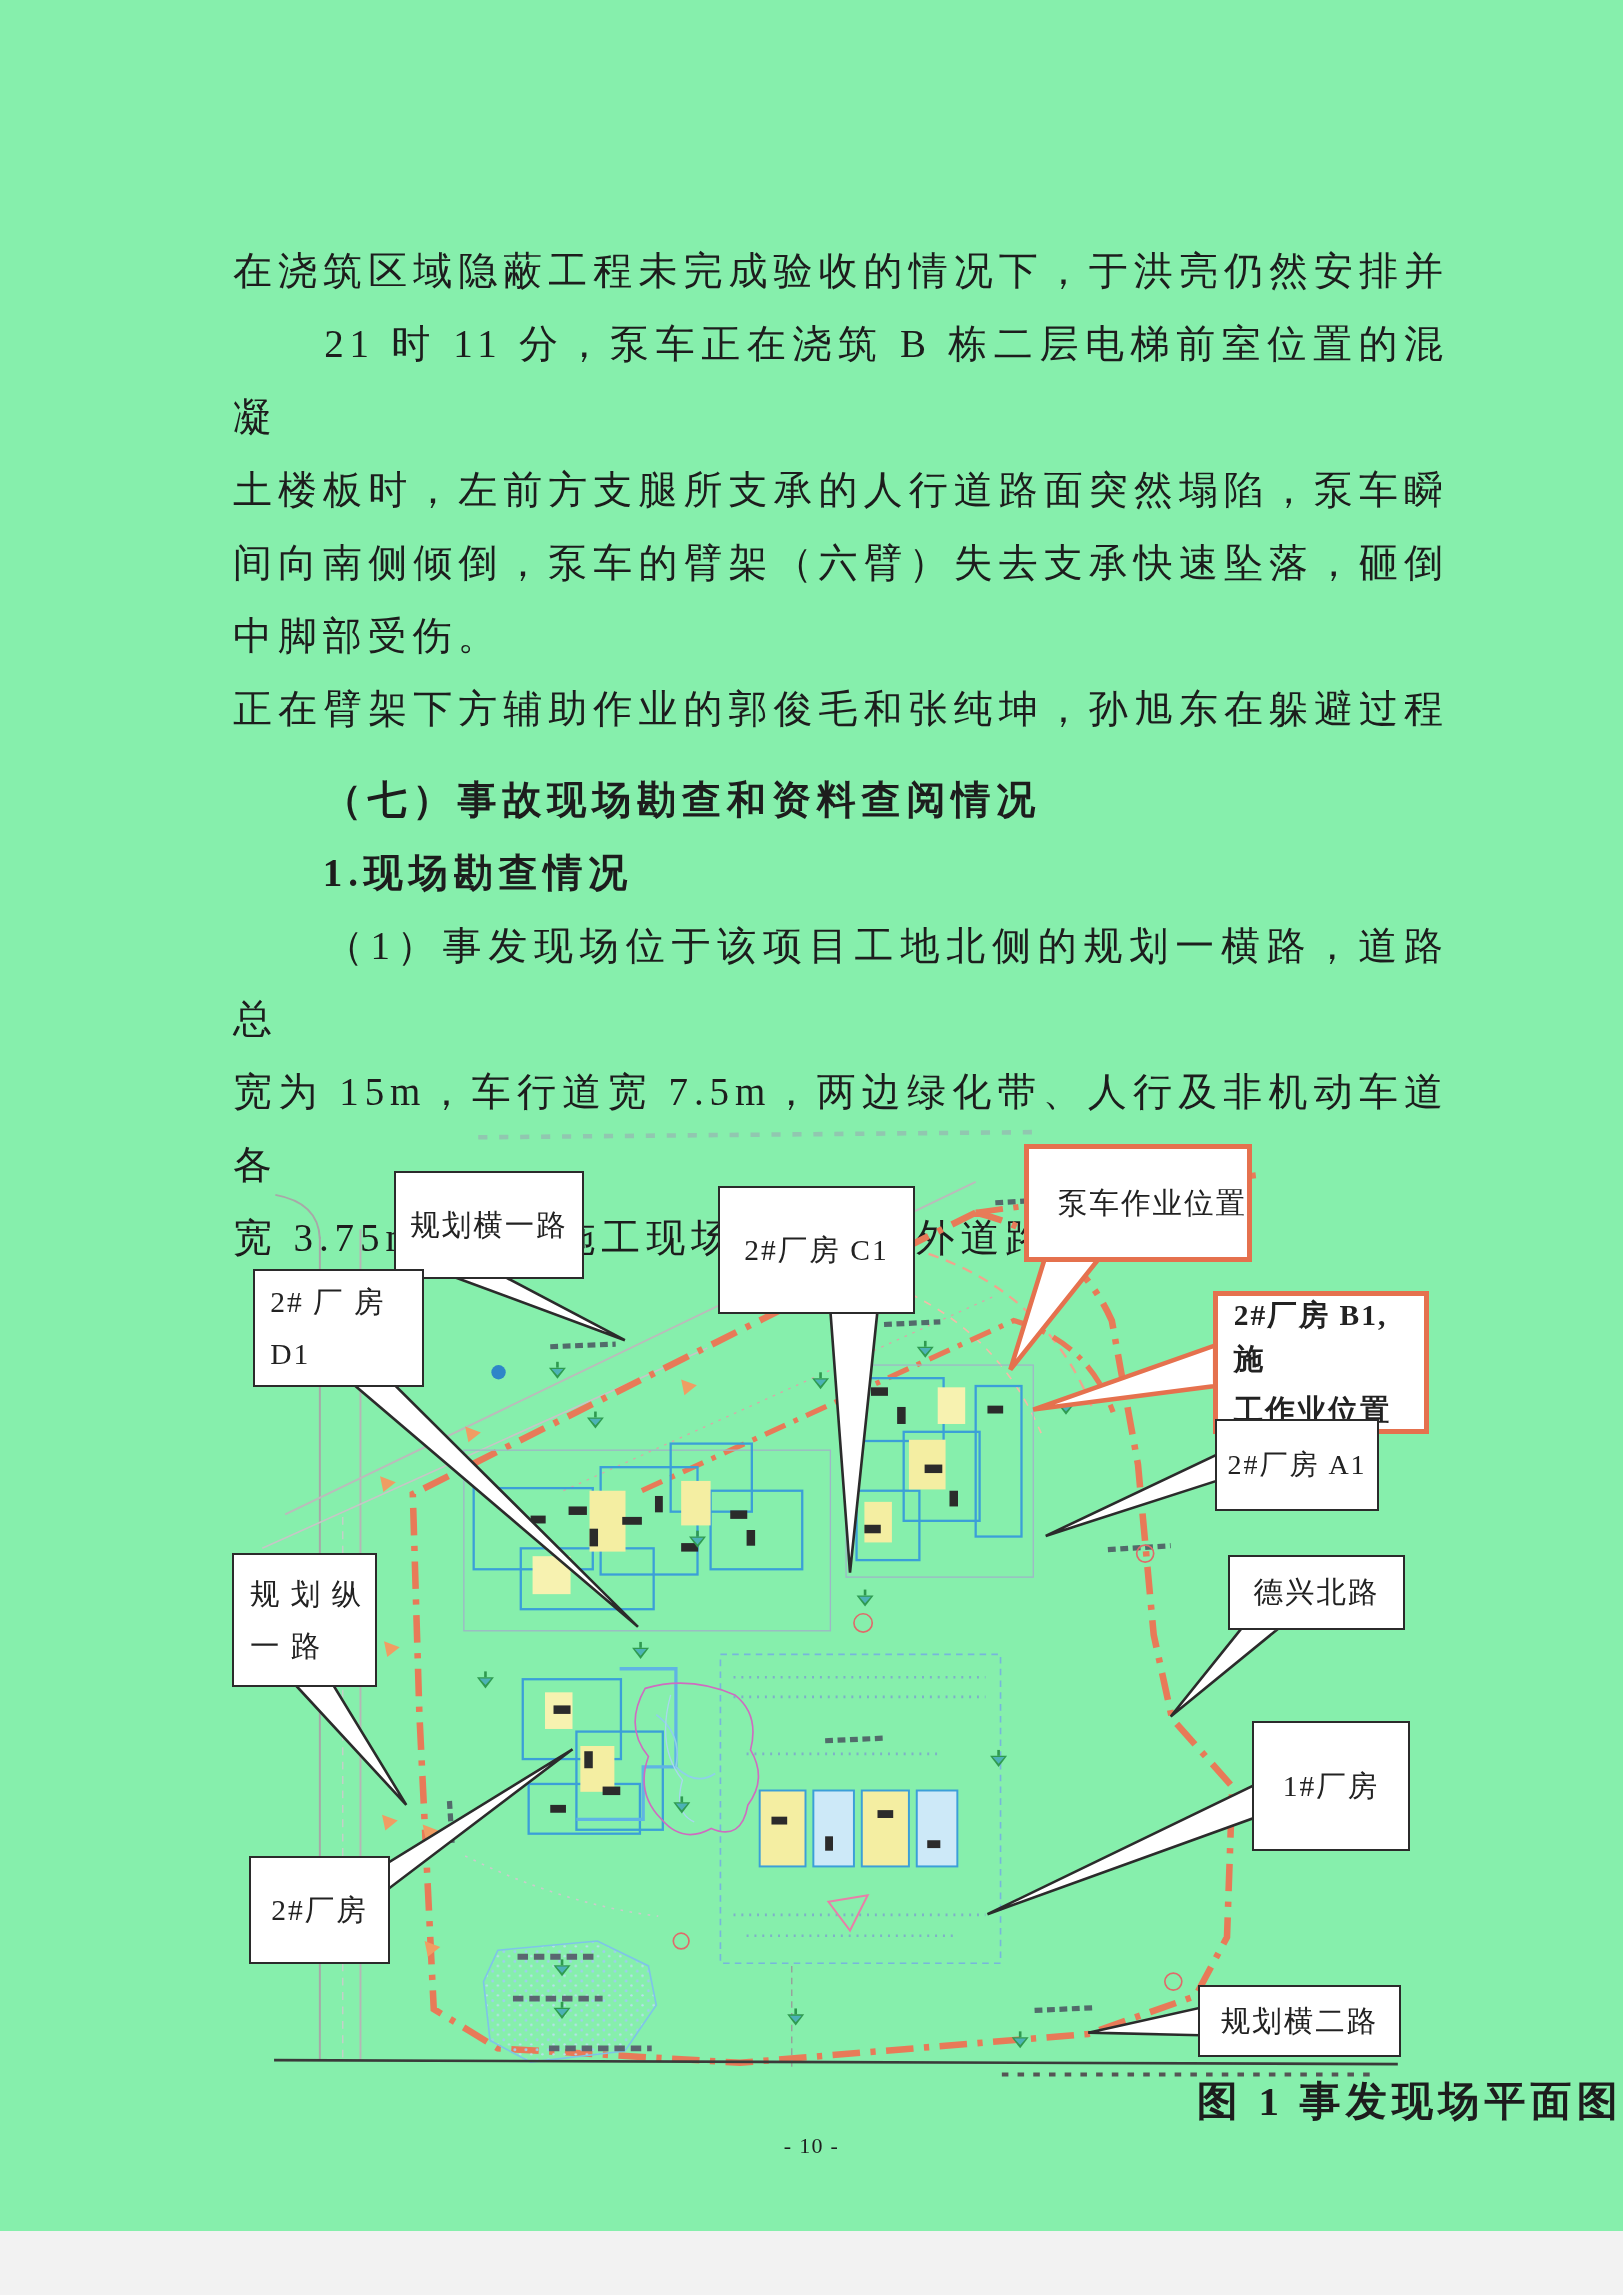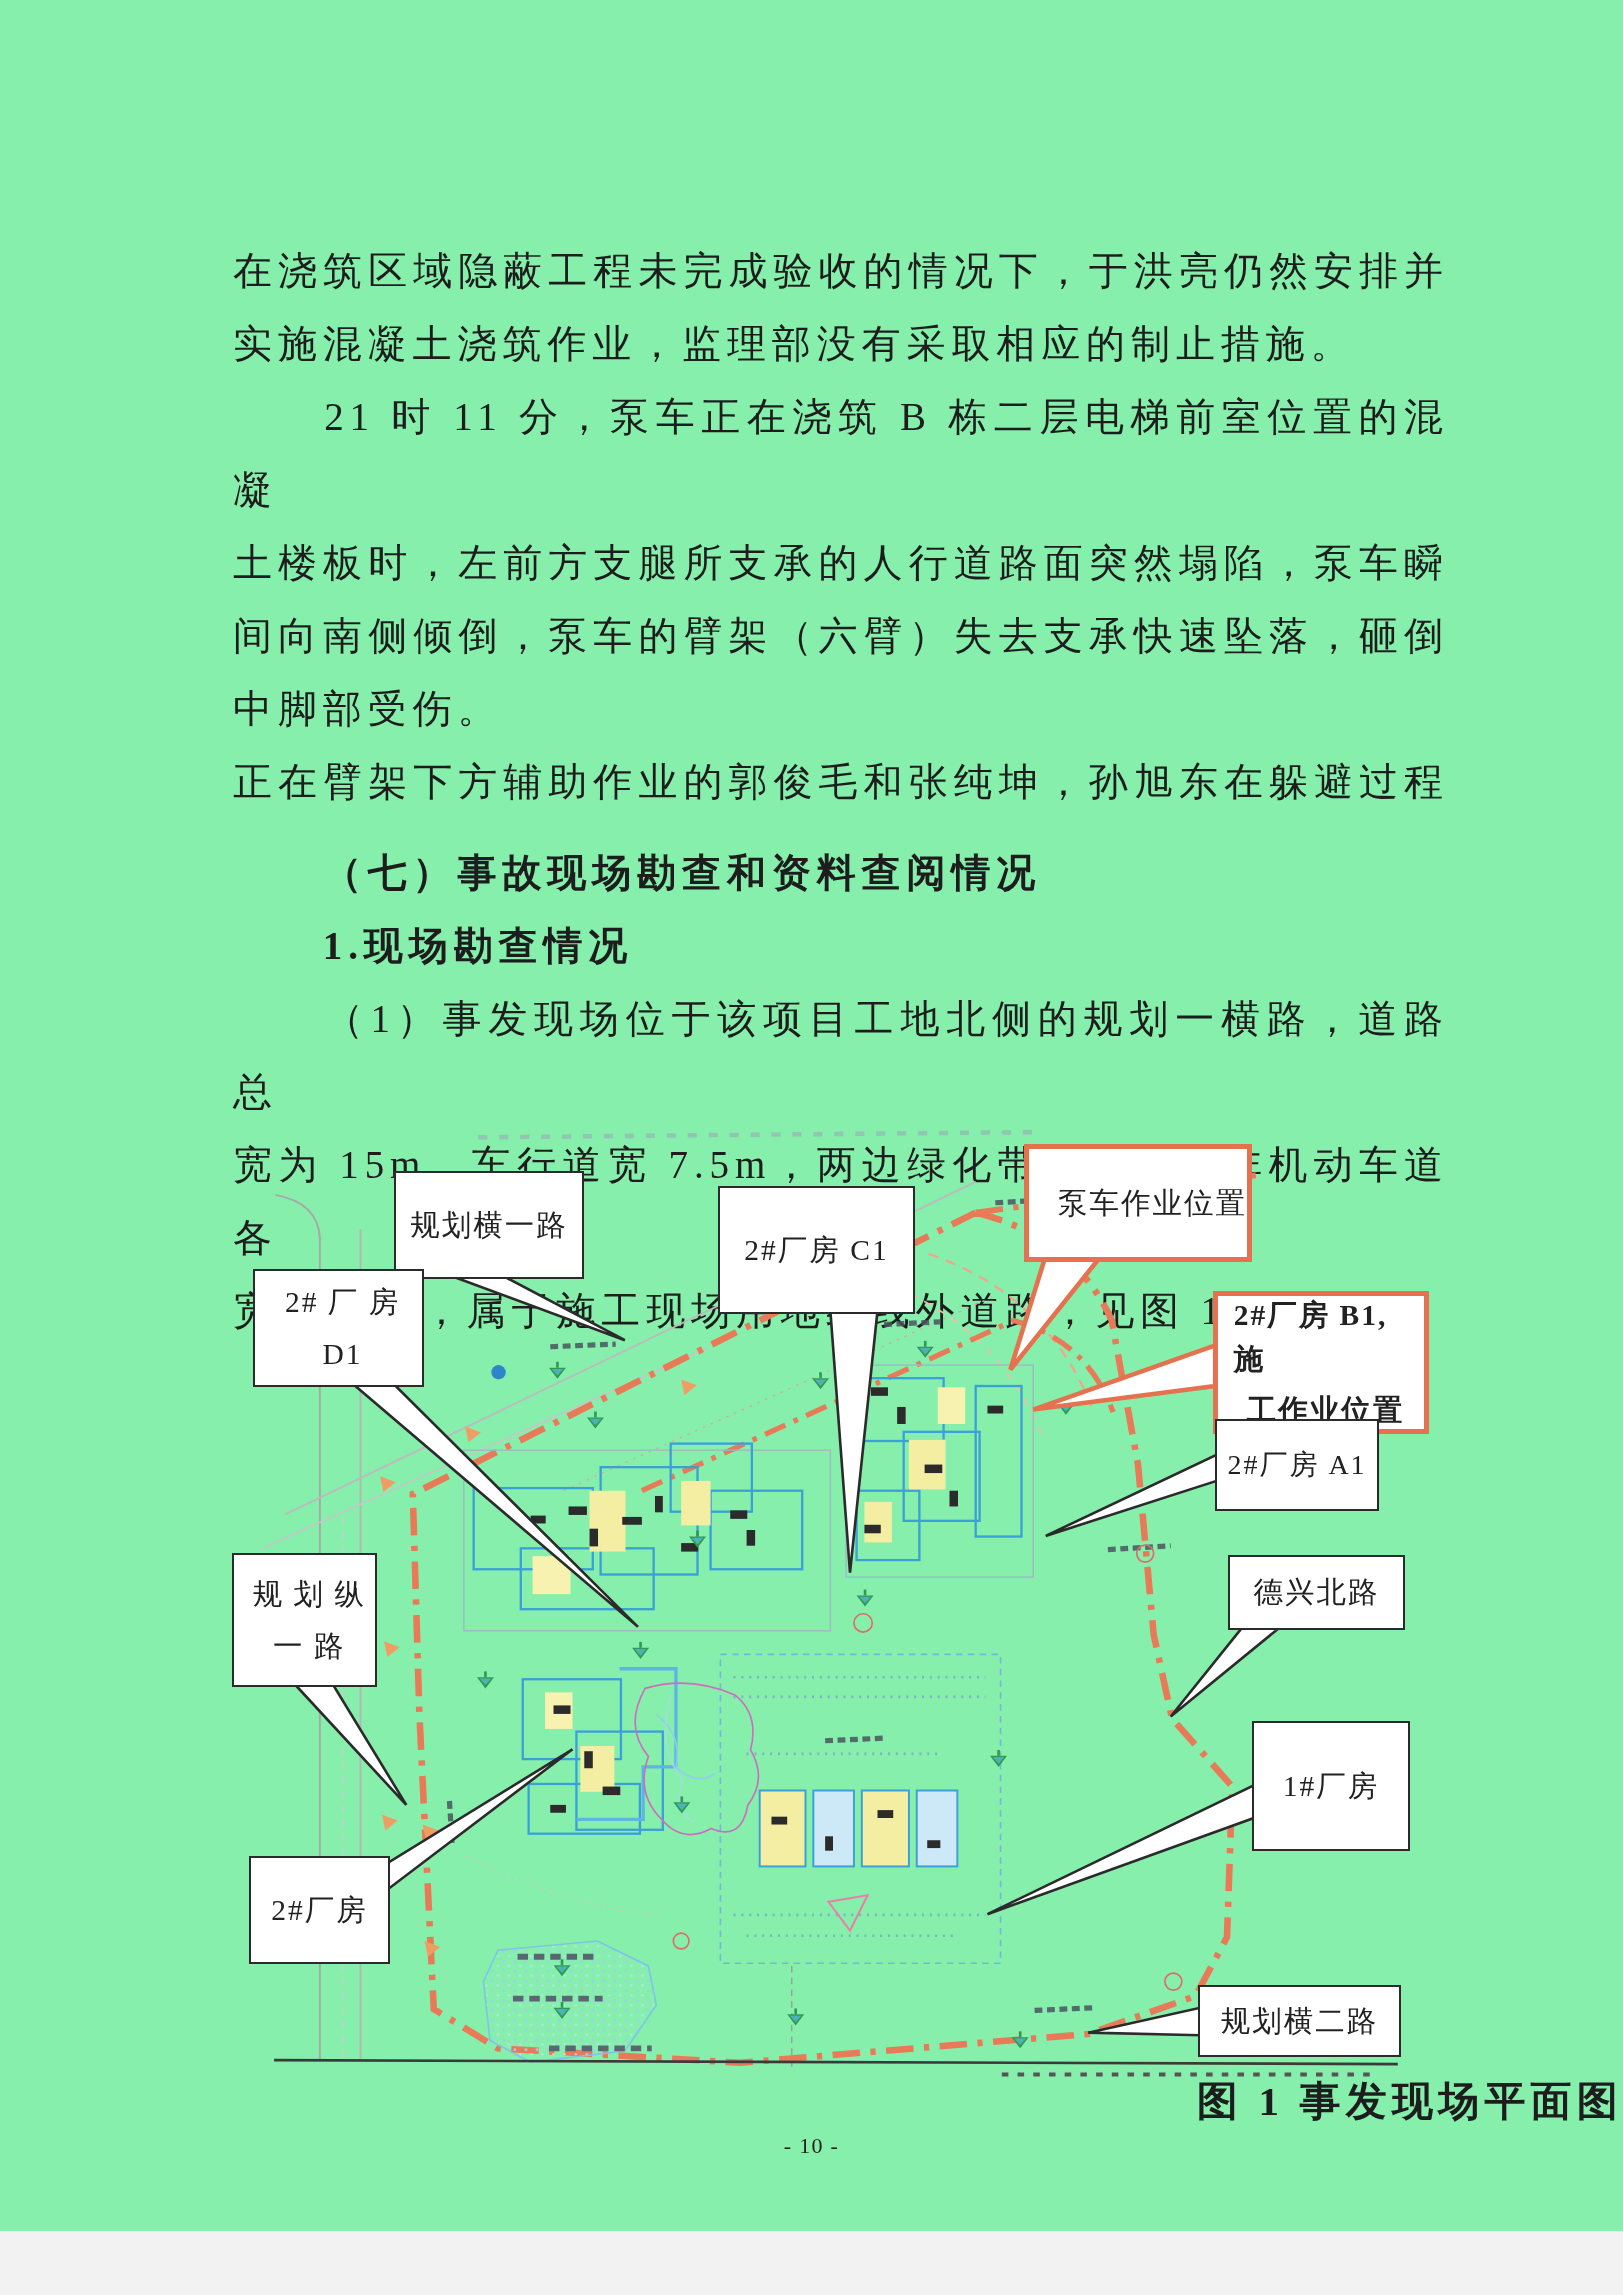--- a/index.html
+++ b/index.html
@@ -16,35 +16,34 @@
   .line.h-space { margin-top:18.3px; }
   .figure { position:absolute; left:223px; top:1124px; width:1237px; height:956px; }
   .map { position:absolute; left:0; top:0; width:1237px; height:956px; }
   .callout {
     position:absolute; background:#fff; border:2.6px solid #2b2b2b;
     display:flex; flex-direction:column; justify-content:center; align-items:center;
     font-size:29.5px; letter-spacing:2px; text-align:center; line-height:1.5; color:#222;
   }
   .callout.orange { border:5.2px solid #e5714e;align-items:flex-end; }
   .callout.bold { font-weight:bold; }
-  .callout.ml { align-items:center; text-align:left; padding-left:15.7px; padding-right:6.5px;gap:7px; }
+  .callout.ml { align-items:flex-start; text-align:left; padding-left:15.7px; padding-right:6.5px;gap:7px; }
   .callout .cl { display:block; }
   .caption { position:absolute; left:0; top:2074px; width:1623px; text-align:right;
     font-weight:bold; font-size:41px; letter-spacing:5.2px; }
   .pagenum { position:absolute; left:0; top:2133px; width:1623px; text-align:center;
     font-size:22px; letter-spacing:1.3px; }
 </style>
 </head>
 <body>
 
 <div class="page">
 
   <div class="text-block">
     <div class="line fill">在浇筑区域隐蔽工程未完成验收的情况下，于洪亮仍然安排并</div>
-    <div class="line">实施混凝土浇筑作业，监理部没有采取相应的制止措施。</div>
     <div class="line fill">　　21 时 11 分，泵车正在浇筑 B 栋二层电梯前室位置的混凝</div>
     <div class="line fill">土楼板时，左前方支腿所支承的人行道路面突然塌陷，泵车瞬</div>
     <div class="line fill">间向南侧倾倒，泵车的臂架（六臂）失去支承快速坠落，砸倒</div>
     <div class="line">中脚部受伤。</div>
     <div class="line fill">正在臂架下方辅助作业的郭俊毛和张纯坤，孙旭东在躲避过程</div>
     <div class="line heading h-space">　　（七）事故现场勘查和资料查阅情况</div>
     <div class="line heading">　　1.现场勘查情况</div>
     <div class="line fill">　　（1）事发现场位于该项目工地北侧的规划一横路，道路总</div>
     <div class="line fill">宽为 15m，车行道宽 7.5m，两边绿化带、人行及非机动车道各</div>
     <div class="line">宽 3.75m，属于施工现场用地红线外道路，见图 1。</div>

